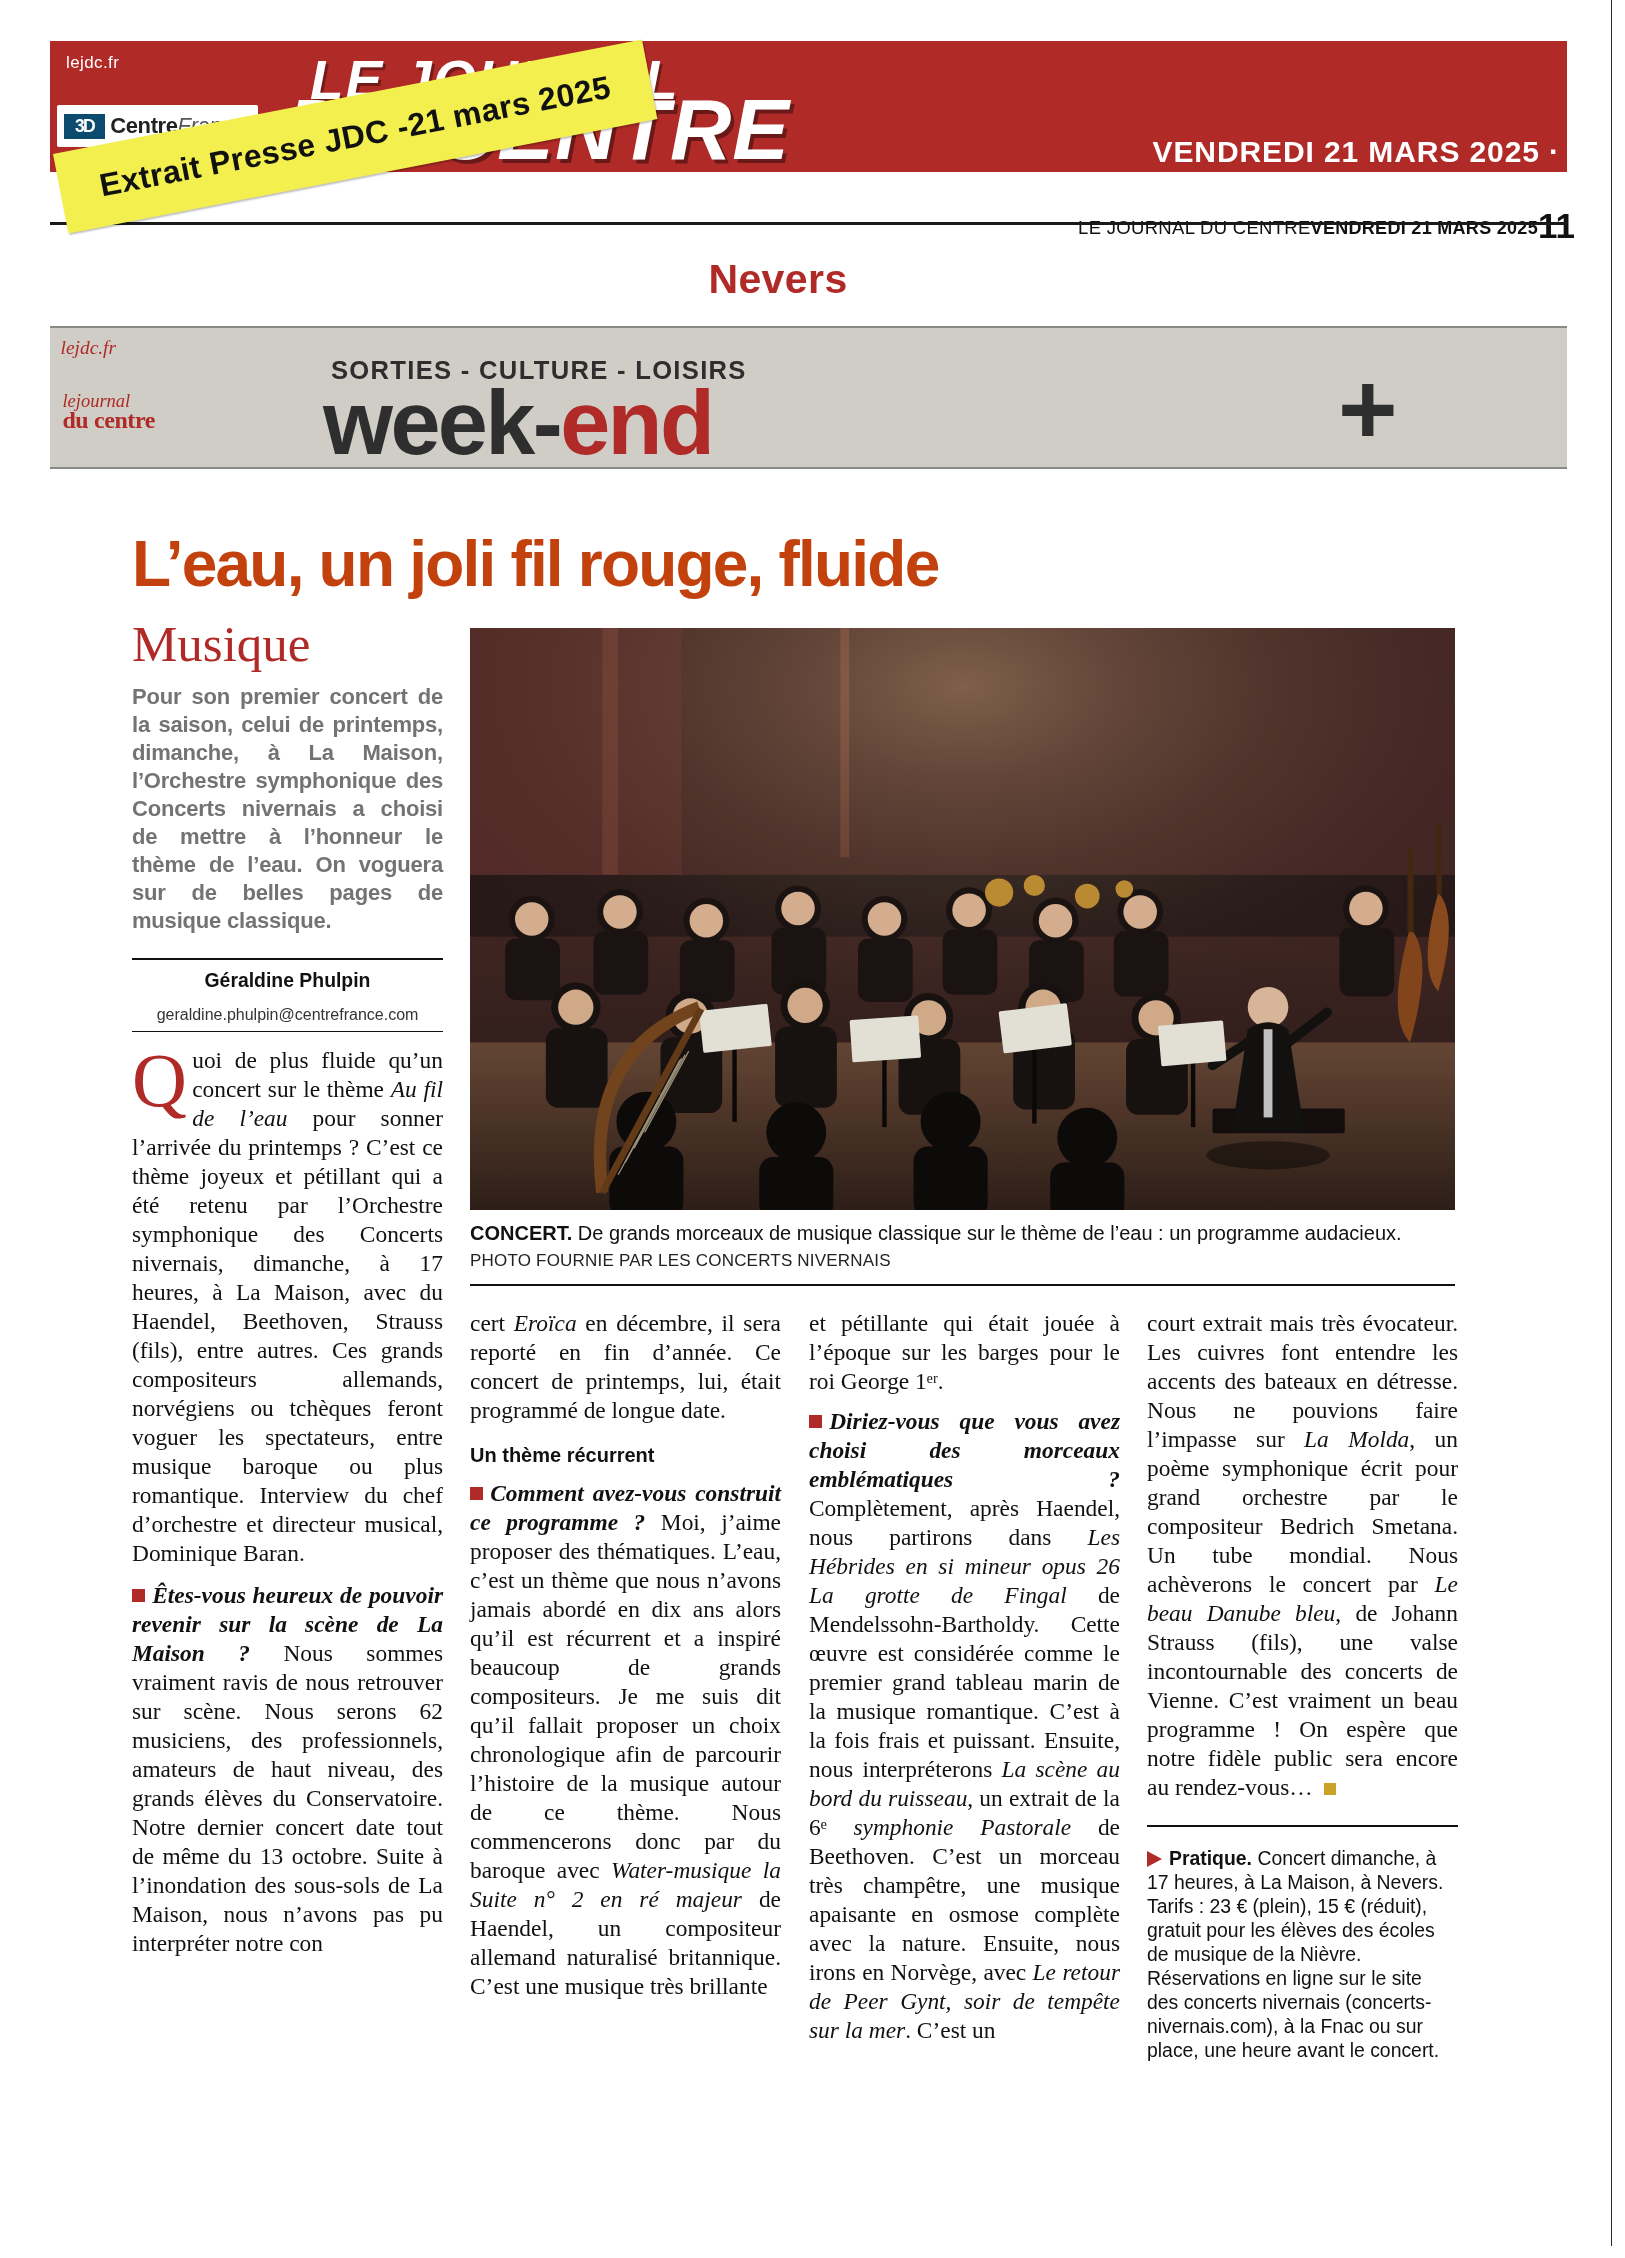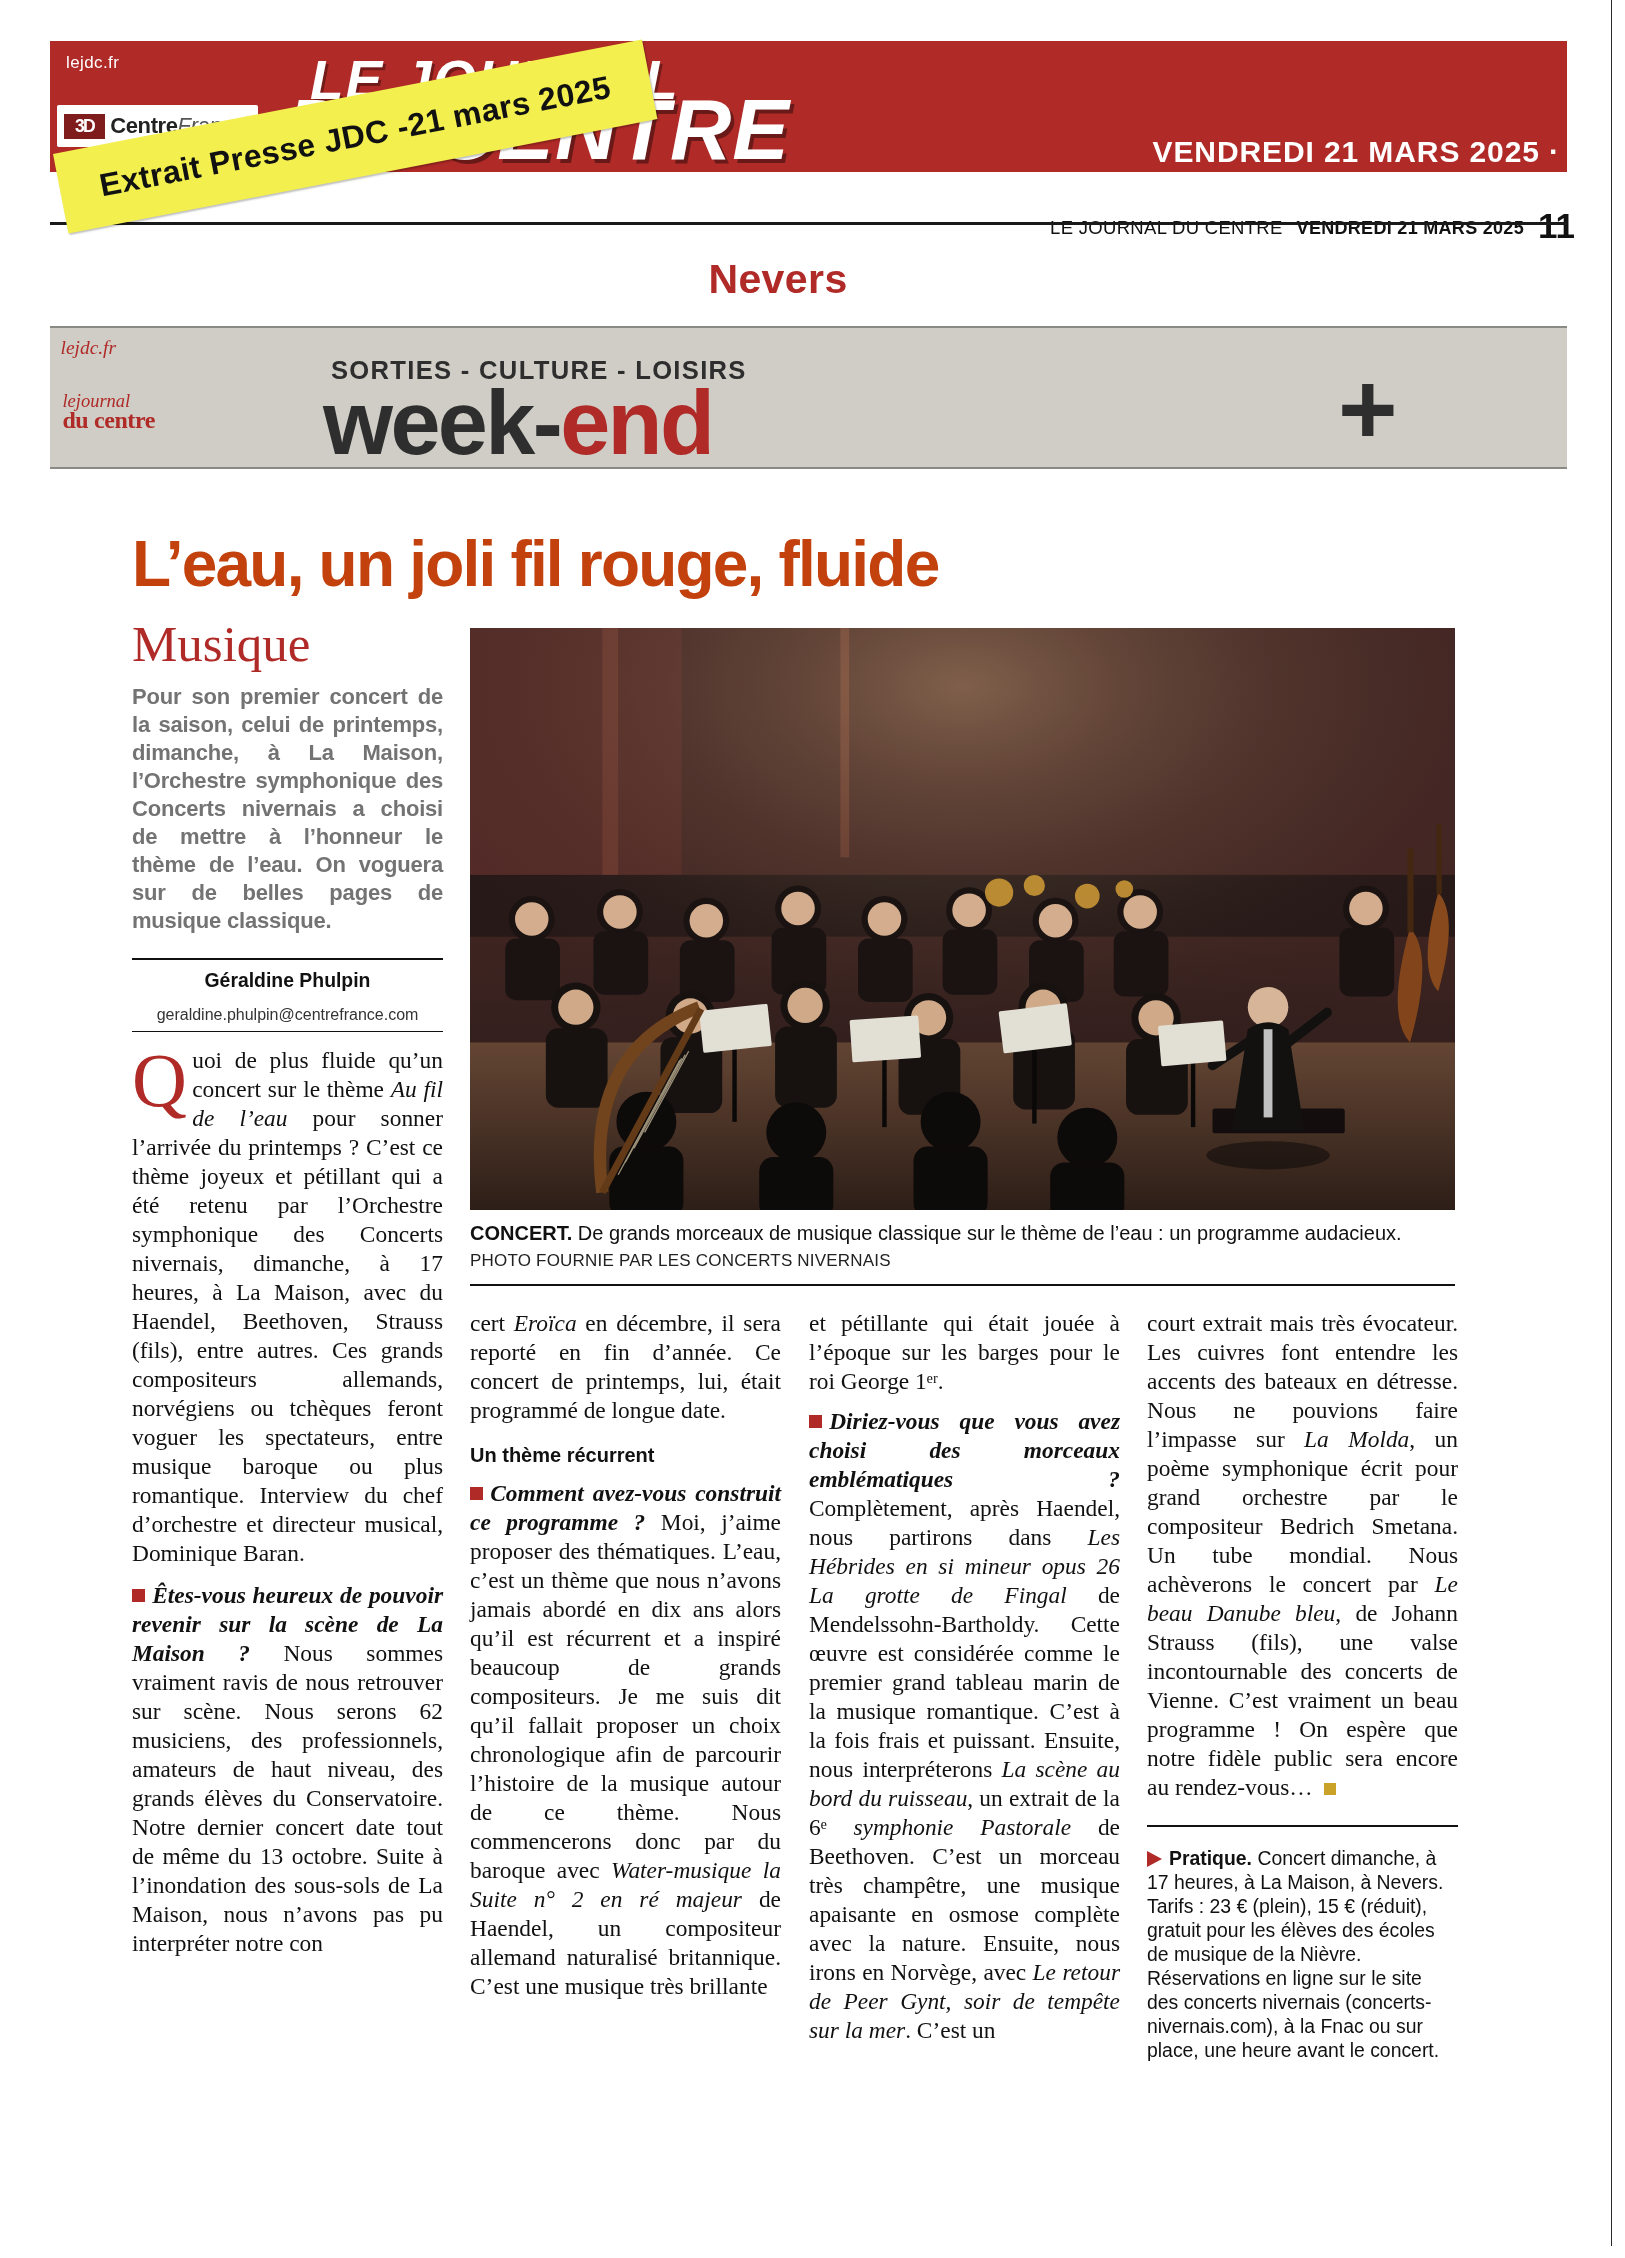--- a/index.html
+++ b/index.html
@@ -48,21 +48,21 @@
     background: #ffffff;
     border-radius: 1.8px;
     display: flex;
     align-items: center;
     padding-left: 7px;
     box-sizing: border-box;
   }
   .cf-mark {
     width: 41px;
     height: 25px;
-    background: #7f1d1d;
+    background: #0c4a6e;
     color: #ffffff;
     font-family: "Liberation Sans", sans-serif;
     font-weight: bold;
     font-size: 17.6px;
     display: flex;
     align-items: center;
     justify-content: center;
     letter-spacing: -1.8px;
     margin-right: 5.3px;
   }
@@ -117,21 +117,21 @@
     width: 1517px;
     height: 2.6px;
     background: #1a1a1a;
   }
   .folio {
     position: absolute;
     right: 51px;
     top: 210px;
     display: flex;
     align-items: flex-end;
-    gap: 14px;
+    gap: 0;
     font-family: "Liberation Sans", sans-serif;
   }
   .folio-name {
     font-size: 18.5px;
     color: #111;
     letter-spacing: 0.3px;
     padding-bottom: 3.5px;
   }
   .folio-date {
     font-size: 18px;

